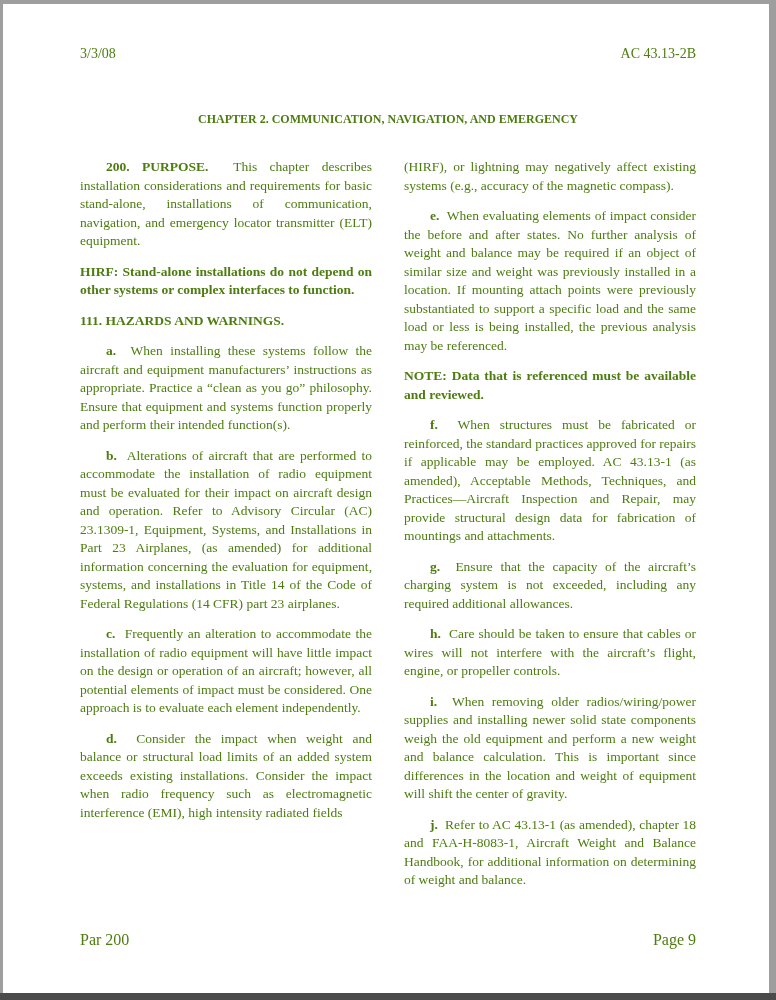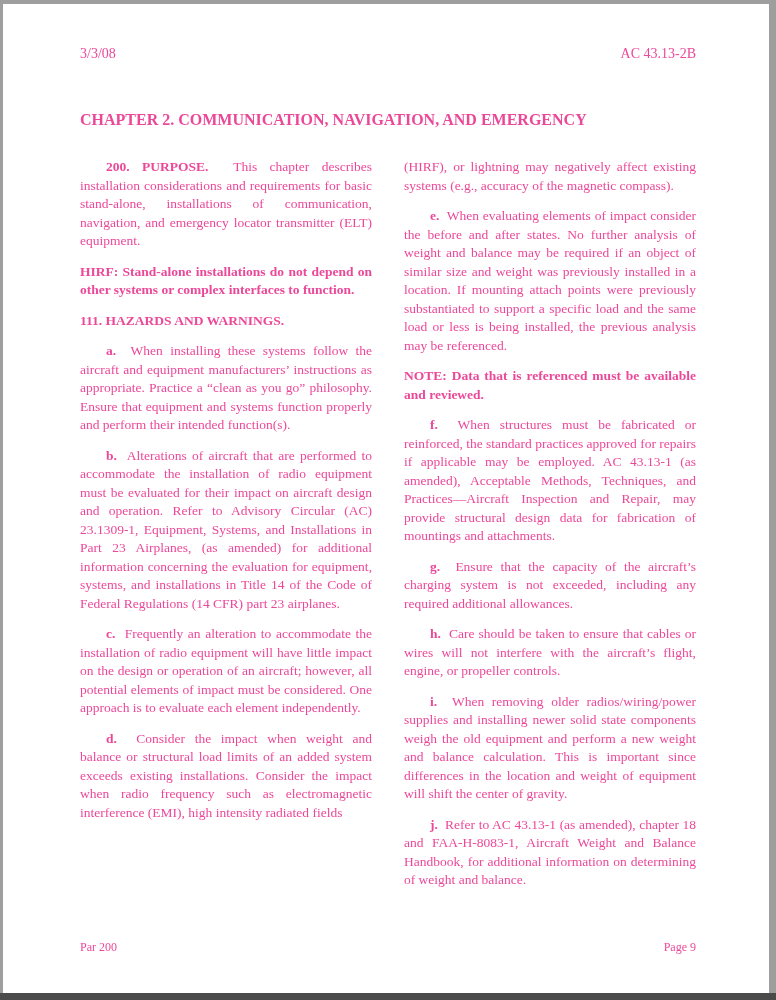--- a/index.html
+++ b/index.html
@@ -10,52 +10,52 @@
     position: relative;
     font-family: "Liberation Serif", serif;
   }
   .frame-bottom {
     position: absolute; left: 0; right: 0; bottom: 0; height: 7px;
     background: #4b4b4b;
   }
   .page {
     position: absolute; left: 3px; top: 4px; right: 7px; bottom: 7px;
     background: #ffffff;
-    color: #ec4899;
+    color: #4d7c0f;
     padding: 41px 73px 0 77px;
     overflow: hidden;
   }
   .header {
     display: flex; justify-content: space-between;
     font-size: 14px; line-height: 17px;
   }
   .title {
     margin: 46px 0 0 0;
-    text-align: left;
-    font-size: 16px; line-height: 23px;
+    text-align: center;
+    font-size: 12px; line-height: 23px;
     font-weight: bold;
   }
   .columns {
     display: flex; gap: 32px;
     margin-top: 27px;
   }
   .col {
     width: 298px;
     font-size: 13.5px; line-height: 18.5px;
     text-align: justify;
   }
   .col p { margin: 12px 0 0 0; }
   .col p:first-child { margin-top: 0; }
   .para { text-indent: 26px; }
   .heading { font-weight: bold; }
   .note { font-weight: bold; margin-left: 34px; margin-right: 20px; }
   .footer {
-    position: absolute; left: 77px; right: 73px; bottom: 38px;
+    position: absolute; left: 77px; right: 73px; bottom: 44px;
     display: flex; justify-content: space-between;
-    font-size: 12px;
+    font-size: 16px;
     text-align: right;
   }
 </style>
 </head>
 <body>
 
 <div class="page">
 
   <div class="header">
     <span>3/3/08</span>

